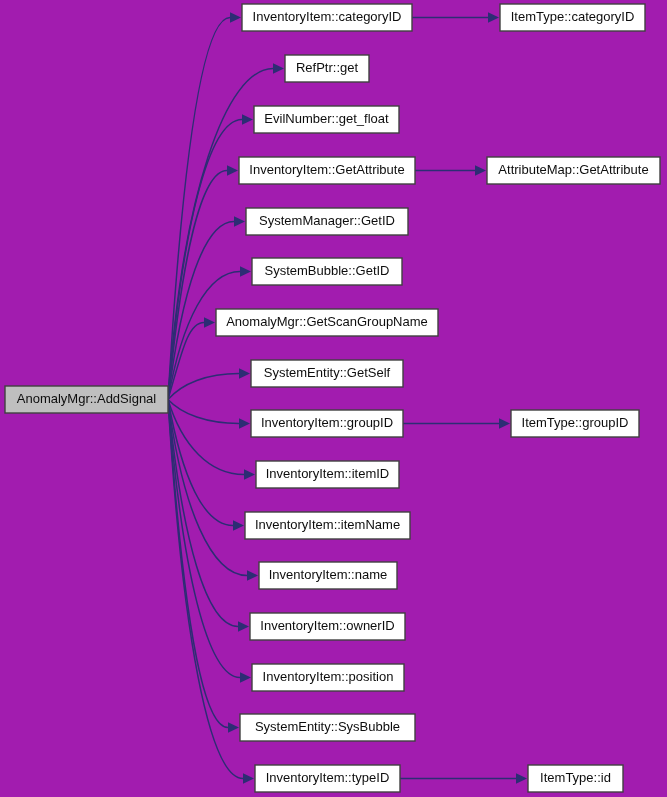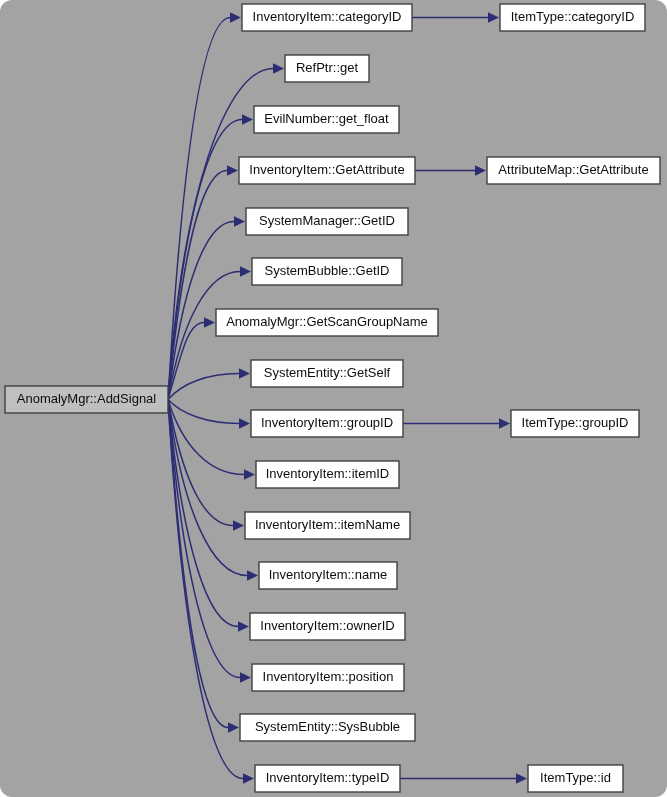--- a/index.html
+++ b/index.html
@@ -4,24 +4,23 @@
 <style>
   html, body {
     margin: 0;
     padding: 0;
     background: #ffffff;
   }
   #graph-root {
     position: relative;
     width: 667px;
     height: 797px;
-    background: #a3a3a3;
+    background: #a21caf;
     font-family: "Liberation Sans", sans-serif;
     overflow: hidden;
-    border-radius: 12px;
   }
   svg#callgraph {
     display: block;
     width: 667px;
     height: 797px;
   }
   .node-box {
     stroke: #404040;
     stroke-width: 1.4;
   }

